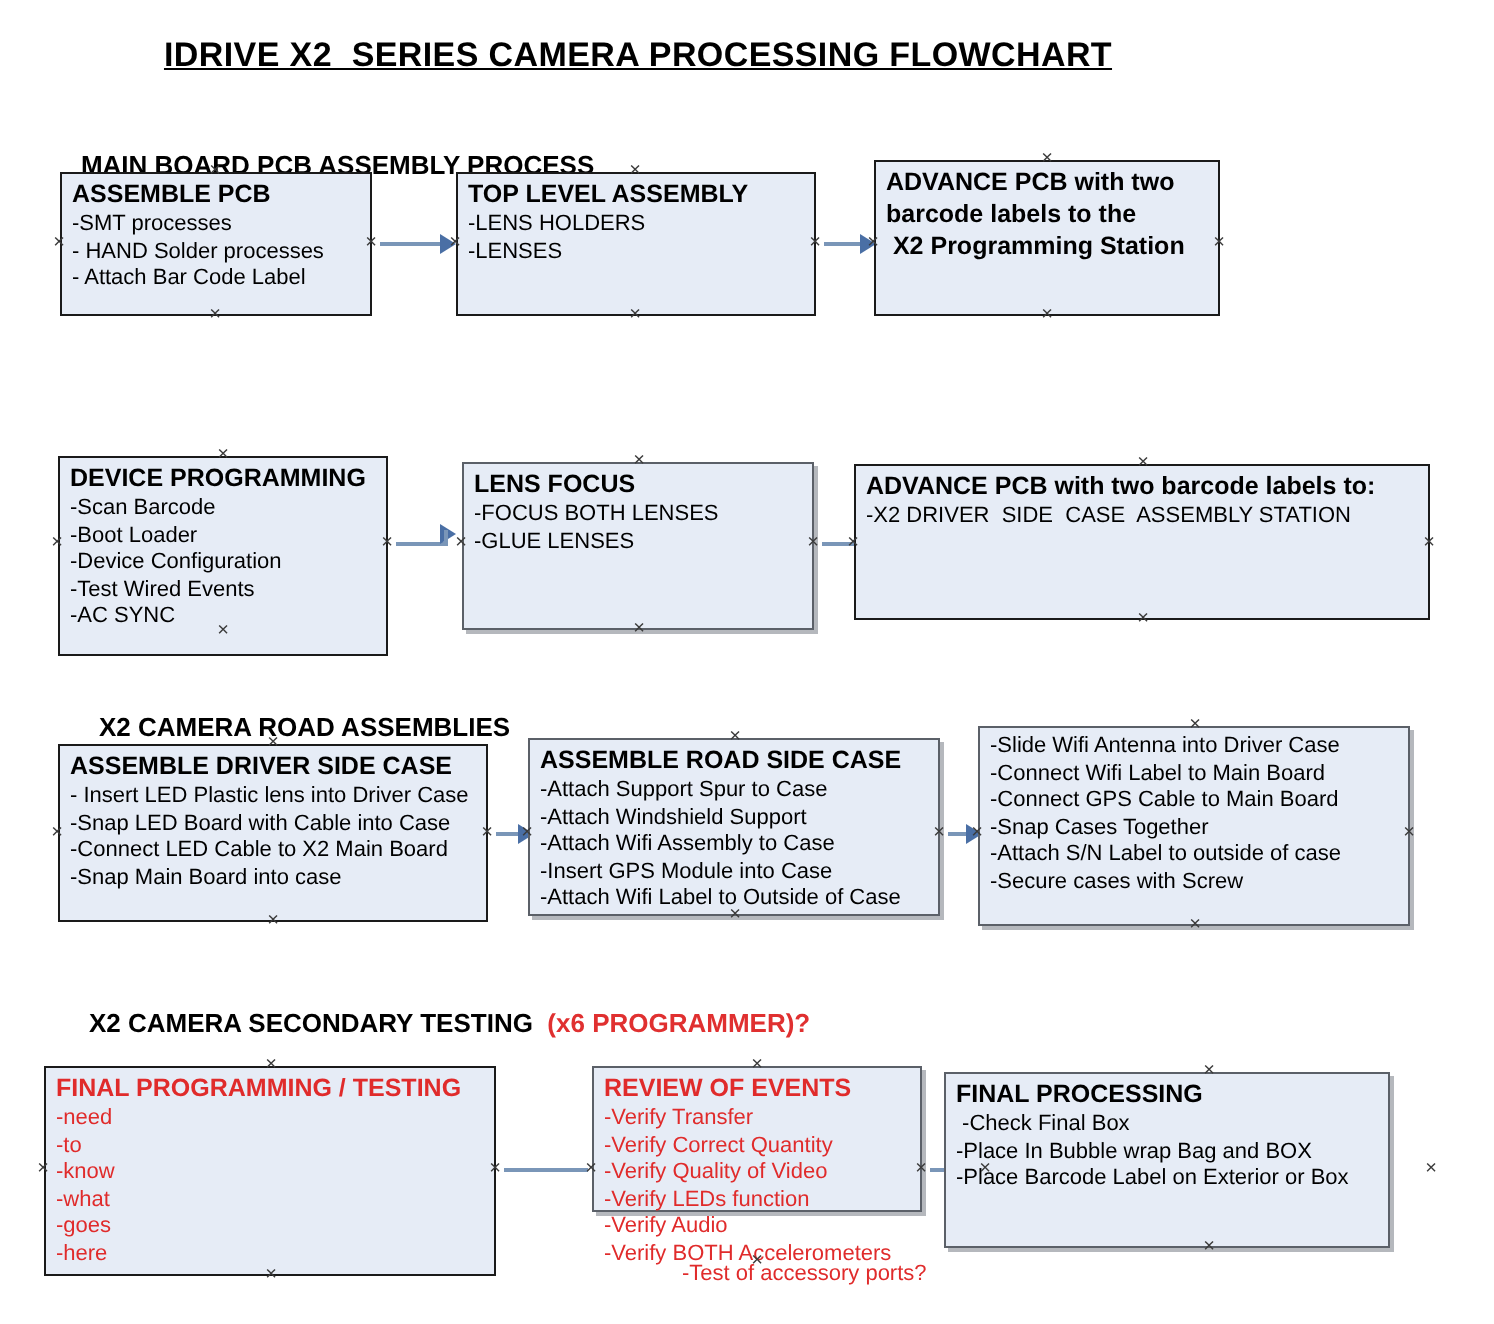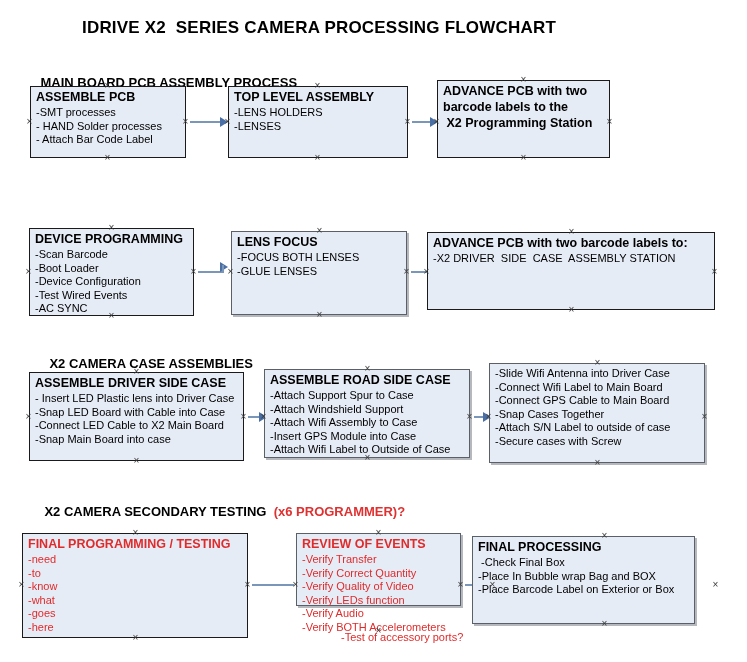--- a/index.html
+++ b/index.html
@@ -24,20 +24,21 @@
     position: absolute;
     left: 0;
     top: 18px;
     width: 638px;
     text-align: center;
     font-size: 17px;
     font-weight: bold;
     color: #000000;
     letter-spacing: 0.2px;
     white-space: pre;
+    text-decoration: underline;
   }
   .section-head {
     position: absolute;
     font-size: 13px;
     font-weight: bold;
     color: #000000;
     white-space: pre;
   }
   .section-head .accent {
     color: #e03030;
@@ -150,21 +151,21 @@
     <div class="n-title">ADVANCE PCB with two</div>
     <div class="n-title">barcode labels to the</div>
     <div class="n-title"> X2 Programming Station</div>
   </div>
   <div class="handle" style="left:519px; top:75px;"></div>
   <div class="handle" style="left:519px; top:153px;"></div>
   <div class="handle" style="left:432px; top:117px;"></div>
   <div class="handle" style="left:605px; top:117px;"></div>
 
 
-  <div class="node" style="left:29px; top:228px; width:165px; height:88px;">
+  <div class="node" style="left:29px; top:228px; width:165px; height:100px;">
     <div class="n-title">DEVICE PROGRAMMING</div>
     <div class="n-body">
       <div class="n-line">-Scan Barcode</div>
       <div class="n-line">-Boot Loader</div>
       <div class="n-line">-Device Configuration</div>
       <div class="n-line">-Test Wired Events</div>
       <div class="n-line">-AC SYNC</div>
     </div>
   </div>
   <div class="handle" style="left:107px; top:223px;"></div>
@@ -196,21 +197,21 @@
     <div class="n-body">
       <div class="n-line">-X2 DRIVER  SIDE  CASE  ASSEMBLY STATION</div>
     </div>
   </div>
   <div class="handle" style="left:567px; top:227px;"></div>
   <div class="handle" style="left:567px; top:305px;"></div>
   <div class="handle" style="left:422px; top:267px;"></div>
   <div class="handle" style="left:710px; top:267px;"></div>
 
   <div class="section-head" style="left:35px; top:341px;">
-    <span>X2 CAMERA CASE ASSEMBLIES</span><span class="accent"></span>
+    <span>X2 CAMERA ROAD ASSEMBLIES</span><span class="accent"></span>
   </div>
 
   <div class="node" style="left:29px; top:372px; width:215px; height:89px;">
     <div class="n-title">ASSEMBLE DRIVER SIDE CASE</div>
     <div class="n-body">
       <div class="n-line">- Insert LED Plastic lens into Driver Case</div>
       <div class="n-line">-Snap LED Board with Cable into Case</div>
       <div class="n-line">-Connect LED Cable to X2 Main Board</div>
       <div class="n-line">-Snap Main Board into case</div>
     </div>

